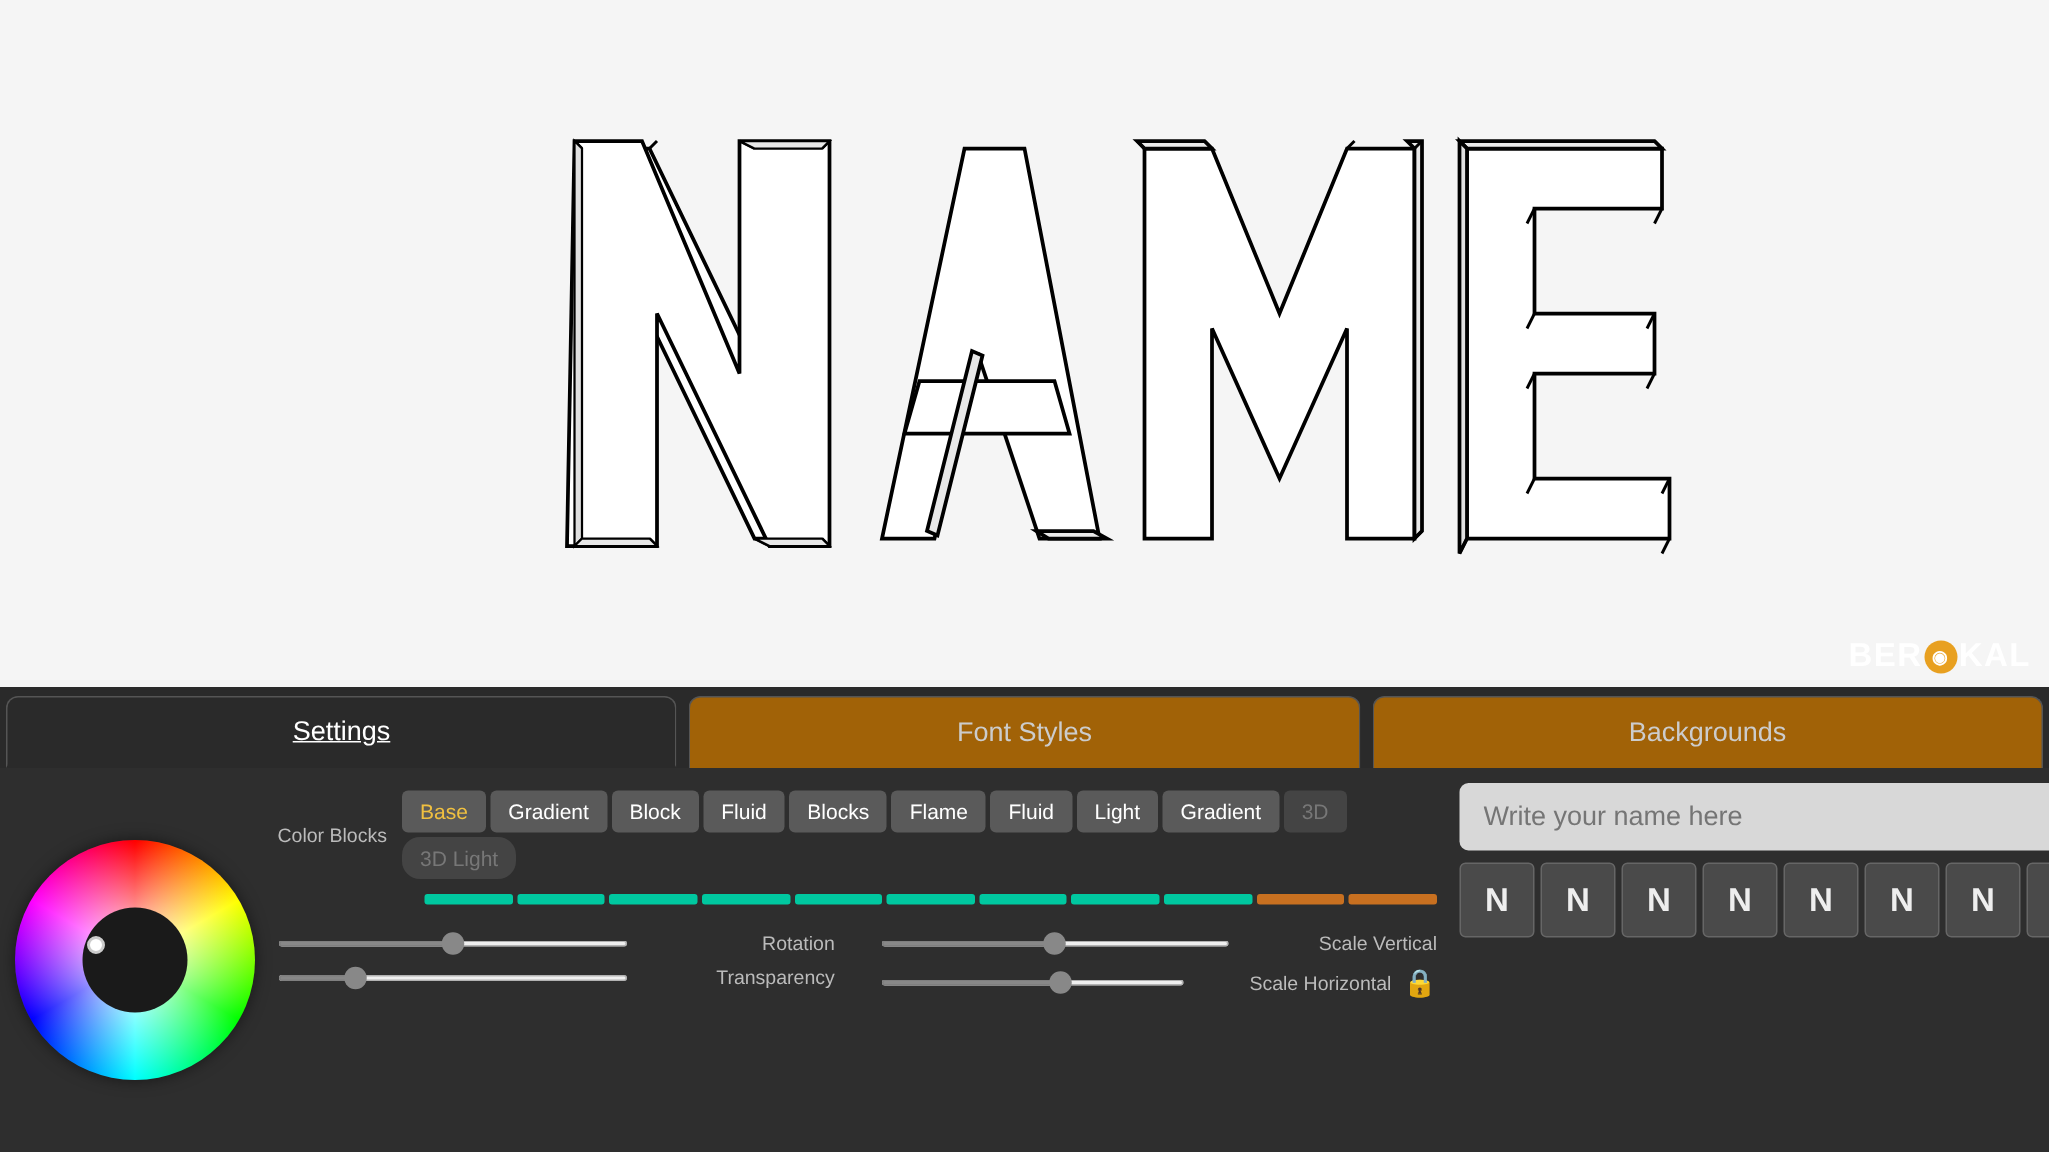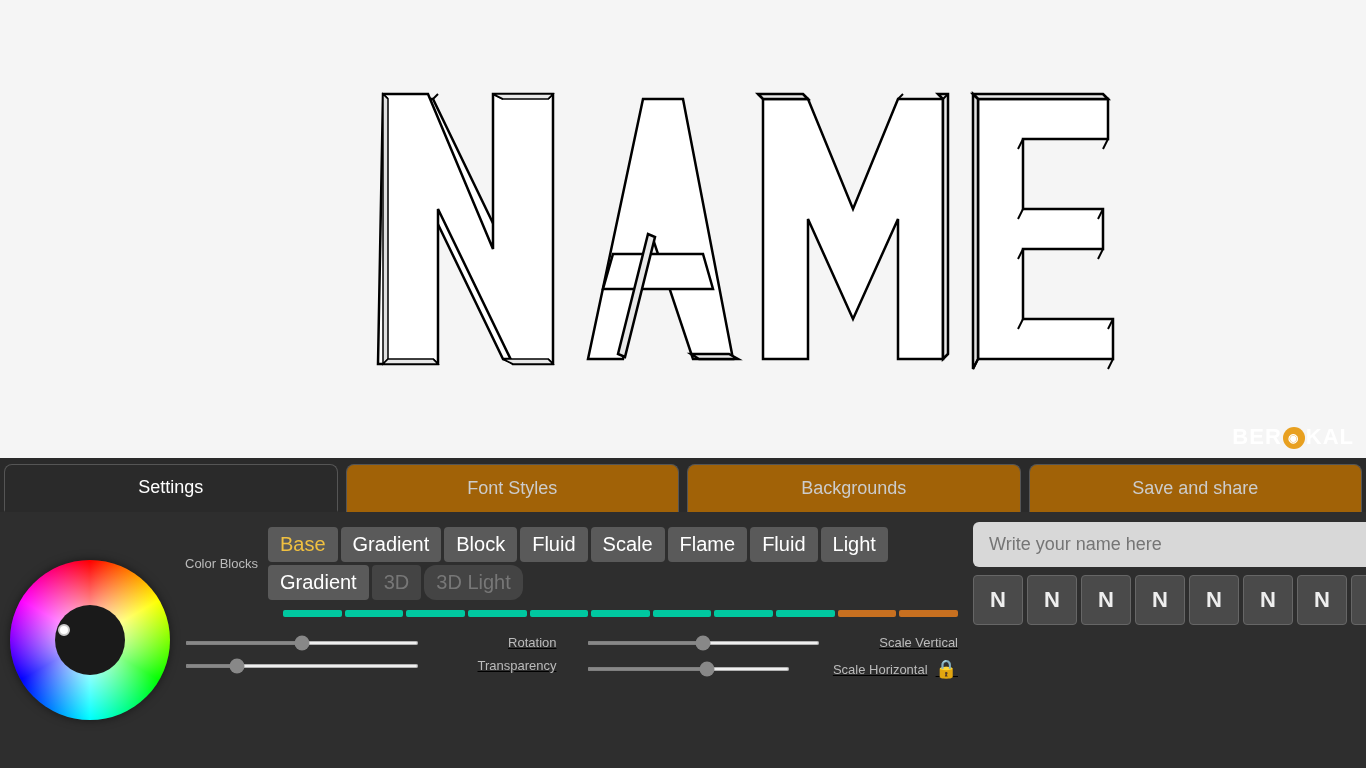--- a/index.html
+++ b/index.html
@@ -66,20 +66,21 @@
     .tab.active {
       background: #2a2a2a;
       color: #fff;
       border-bottom: 2px solid #2a2a2a;
       z-index: 2;
     }
 
     .tab:first-child {
       background: #2a2a2a;
       color: #fff;
+      text-decoration: underline;
     }
 
     
     #panel-content {
       flex: 1;
       display: flex;
       background: #2e2e2e;
       padding: 10px;
       gap: 10px;
     }
@@ -166,21 +167,21 @@
       display: flex;
       gap: 3px;
       flex-wrap: wrap;
     }
 
     .style-btn {
       padding: 6px 12px;
       border-radius: 4px;
       border: none;
       cursor: pointer;
-      font-size: 20px;
+      font-size: 14px;
       color: #fff;
       background: #5a5a5a;
     }
 
     .style-btn.active {
       color: #f0c040;
       background: #5a5a5a;
     }
 
     
@@ -194,21 +195,20 @@
       display: flex;
       flex-direction: column;
       gap: 8px;
       flex: 1;
     }
 
     .slider-row {
       display: flex;
       align-items: center;
       gap: 8px;
-      text-decoration: underline;
     }
 
     .slider-label {
       color: #bbb;
       font-size: 13px;
       width: 130px;
       text-align: right;
     }
 
     input[type=range] {
@@ -385,44 +385,41 @@
   <div id="tab-bar">
     <div class="tab active">
       <span>Settings</span>
     </div>
     <div class="tab">
       <span>Font Styles</span>
     </div>
     <div class="tab">
       <span>Backgrounds</span>
     </div>
-    <div class="tab">
-      <span>Save and share</span>
-    </div>
   </div>
 
   <div id="panel-content">
 
     <div id="color-wheel-section">
       <div class="color-wheel">
         <div class="color-wheel-inner"></div>
         <div class="color-wheel-dot"></div>
       </div>
     </div>
 
     <div id="controls-section">
 
       <div id="color-blocks-row">
         <span class="cb-label">Color Blocks</span>
         <div class="style-buttons">
           <button class="style-btn active">Base</button>
           <button class="style-btn">Gradient</button>
           <button class="style-btn">Block</button>
           <button class="style-btn">Fluid</button>
-          <button class="style-btn">Scale</button>
+          <button class="style-btn">Blocks</button>
           <button class="style-btn">Flame</button>
           <button class="style-btn">Fluid</button>
           <button class="style-btn">Light</button>
           <button class="style-btn">Gradient</button>
           <button class="style-btn" style="background:#444;color:#777;">3D</button>
           <button class="style-btn" style="background:#444;color:#777;border-radius:12px;">3D Light</button>
         </div>
       </div>
 
       <div class="style-bars-container" style="margin-left:98px;">

